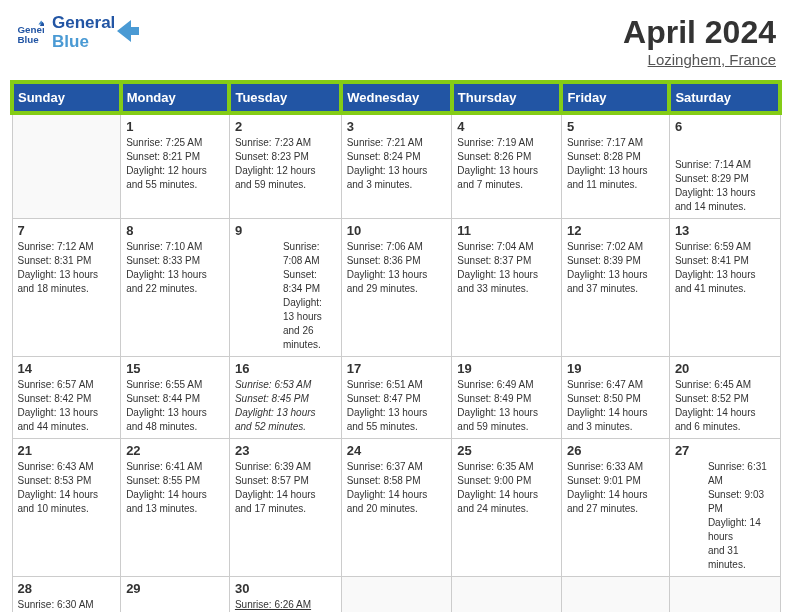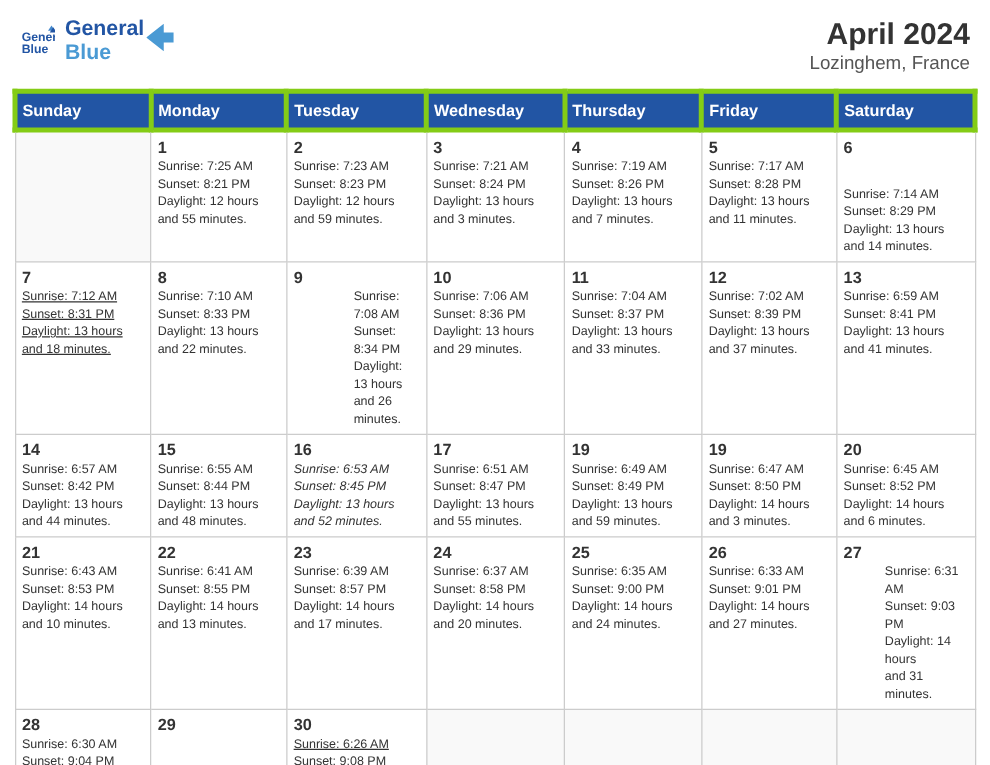--- a/index.html
+++ b/index.html
@@ -23,27 +23,28 @@
     }
     .logo-icon {
       width: 28px;
       height: 28px;
       margin-right: 4px;
     }
     .title-block {
       text-align: right;
     }
     .month-title {
-      font-size: 24px;
+      font-size: 32px;
       font-weight: bold;
       color: #333;
     }
     .location {
       font-size: 15px;
       color: #555;
+      text-decoration: underline;
     }
     .calendar {
       width: 100%;
       border-collapse: collapse;
       font-size: 11px;
     }
     .calendar thead tr th {
       background-color: #2255a4;
       color: #fff;
       padding: 6px 4px;
@@ -155,21 +156,21 @@
           <div class="day-num">6</div>
           <div class="day-info" style="white-space: pre-line; margin-top: 24px;">Sunrise: 7:14 AM
 Sunset: 8:29 PM
 Daylight: 13 hours
 and 14 minutes.</div>
         </td>
       </tr>
       <tr>
         <td>
           <div class="day-num">7</div>
-          <div class="day-info" style="white-space: pre-line; text-decoration: underline;">Sunrise: 7:12 AM
+          <div class="day-info" style="white-space: pre-line;">Sunrise: 7:12 AM
 Sunset: 8:31 PM
 Daylight: 13 hours
 and 18 minutes.</div>
         </td>
         <td>
           <div class="day-num">8</div>
           <div class="day-info" style="white-space: pre-line;">Sunrise: 7:10 AM
 Sunset: 8:33 PM
 Daylight: 13 hours
 and 22 minutes.</div>

